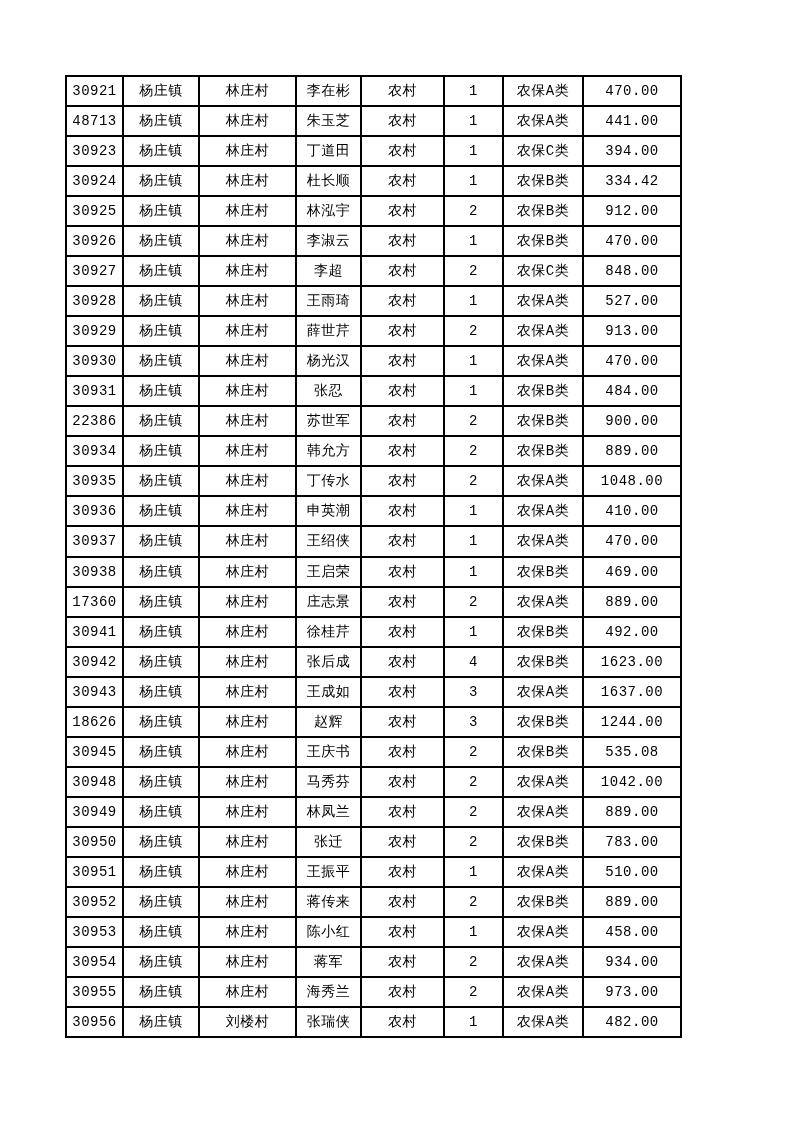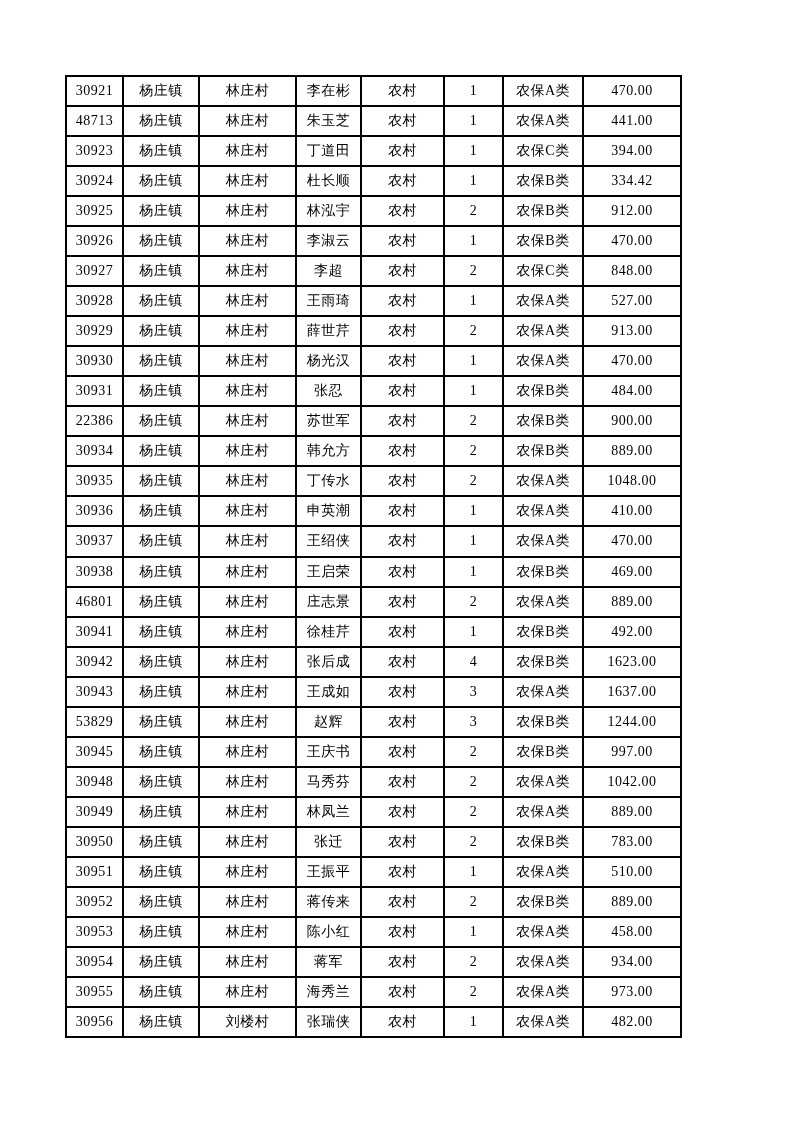--- a/index.html
+++ b/index.html
@@ -5,21 +5,21 @@
   html, body {
     margin: 0;
     padding: 0;
     background: #ffffff;
   }
   .page {
     position: relative;
     width: 794px;
     height: 1122px;
     background: #ffffff;
-    font-family: Liberation Serif, serif;
+    font-family: Liberation Mono, monospace;
     color: #000000;
     overflow: hidden;
   }
   table.data-table {
     position: absolute;
     left: 65px;
     top: 75px;
     width: 615px;
     height: 963px;
     border-collapse: collapse;
@@ -225,21 +225,21 @@
           <td>30938</td>
           <td>杨庄镇</td>
           <td>林庄村</td>
           <td>王启荣</td>
           <td>农村</td>
           <td>1</td>
           <td>农保B类</td>
           <td>469.00</td>
         </tr>
         <tr>
-          <td>46801</td>
+          <td>17360</td>
           <td>杨庄镇</td>
           <td>林庄村</td>
           <td>庄志景</td>
           <td>农村</td>
           <td>2</td>
           <td>农保A类</td>
           <td>889.00</td>
         </tr>
         <tr>
           <td>30941</td>
@@ -265,38 +265,38 @@
           <td>30943</td>
           <td>杨庄镇</td>
           <td>林庄村</td>
           <td>王成如</td>
           <td>农村</td>
           <td>3</td>
           <td>农保A类</td>
           <td>1637.00</td>
         </tr>
         <tr>
-          <td>53829</td>
+          <td>18626</td>
           <td>杨庄镇</td>
           <td>林庄村</td>
           <td>赵辉</td>
           <td>农村</td>
           <td>3</td>
           <td>农保B类</td>
           <td>1244.00</td>
         </tr>
         <tr>
           <td>30945</td>
           <td>杨庄镇</td>
           <td>林庄村</td>
           <td>王庆书</td>
           <td>农村</td>
           <td>2</td>
           <td>农保B类</td>
-          <td>997.00</td>
+          <td>535.08</td>
         </tr>
         <tr>
           <td>30948</td>
           <td>杨庄镇</td>
           <td>林庄村</td>
           <td>马秀芬</td>
           <td>农村</td>
           <td>2</td>
           <td>农保A类</td>
           <td>1042.00</td>

